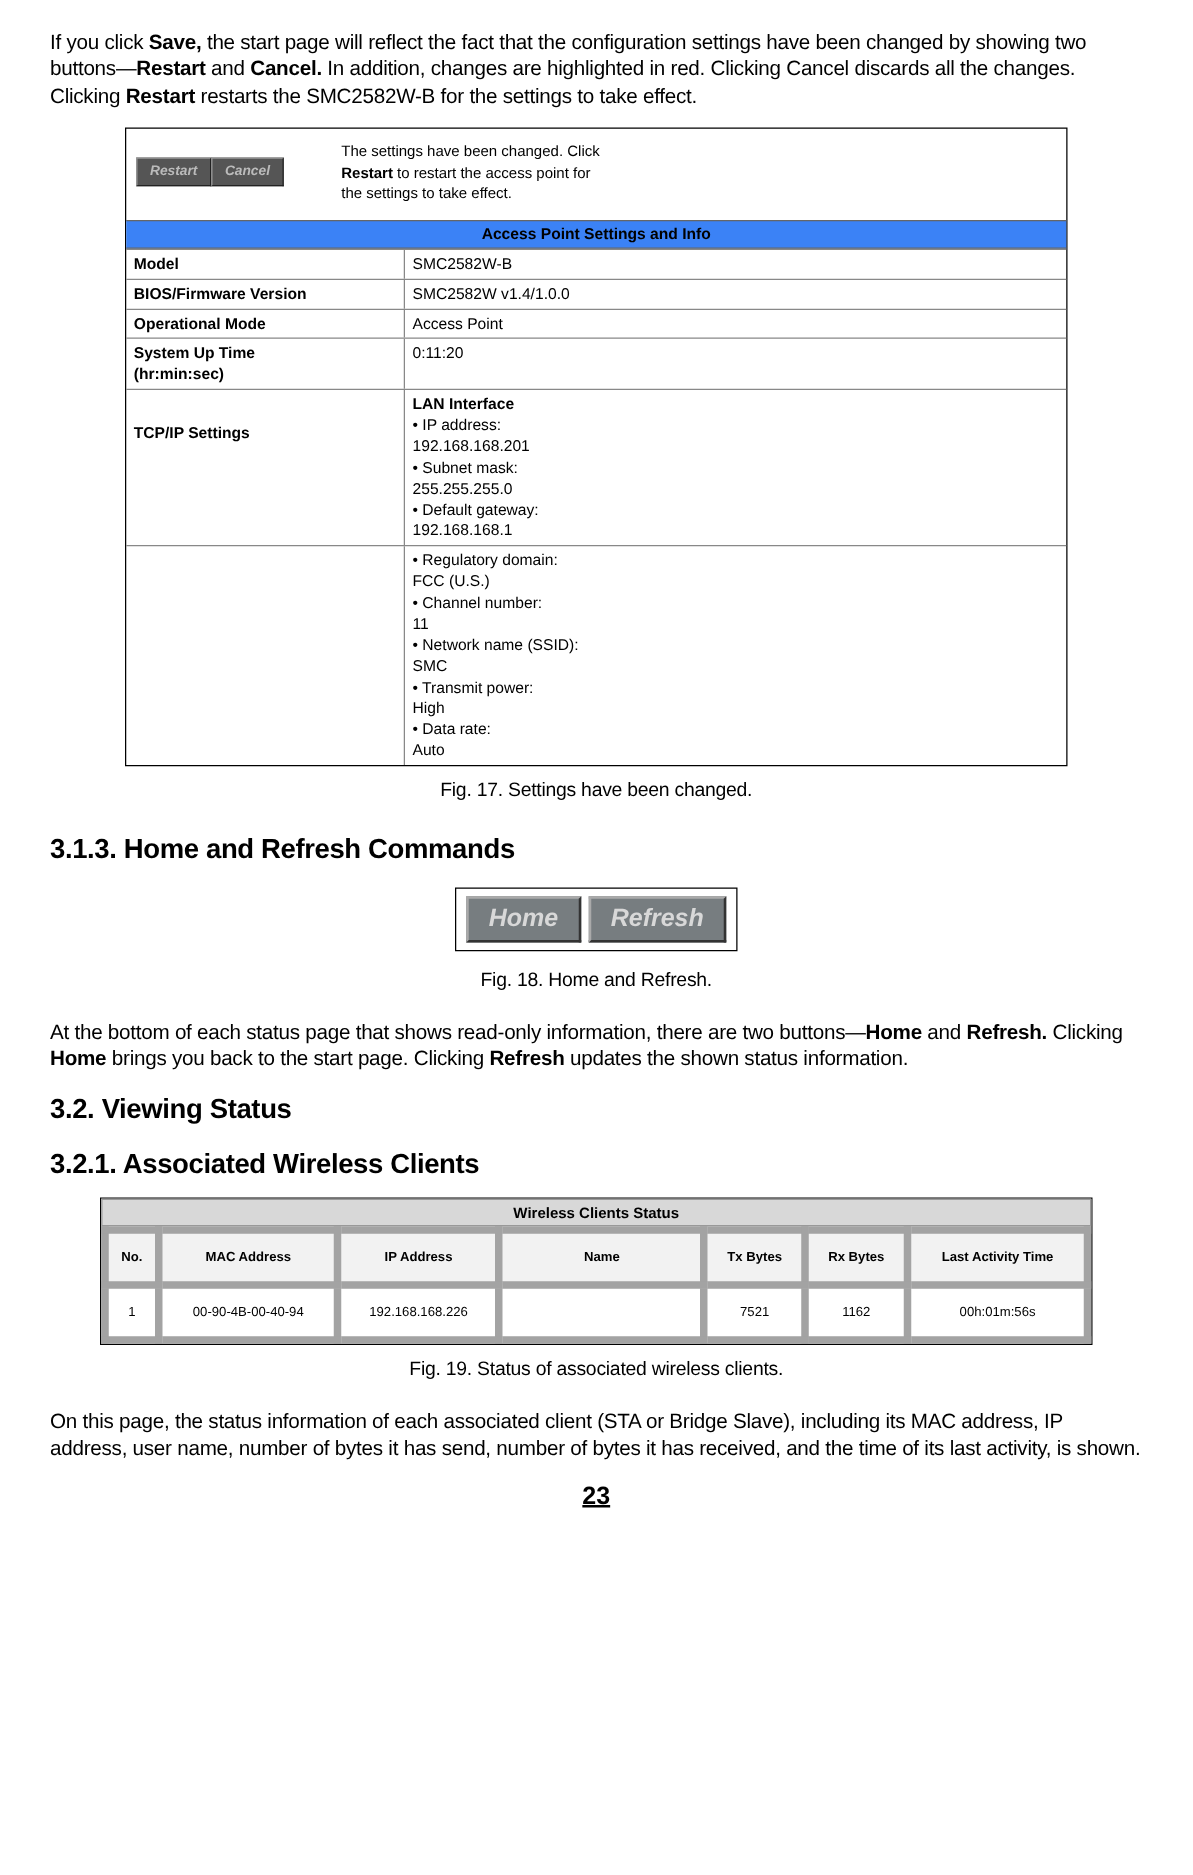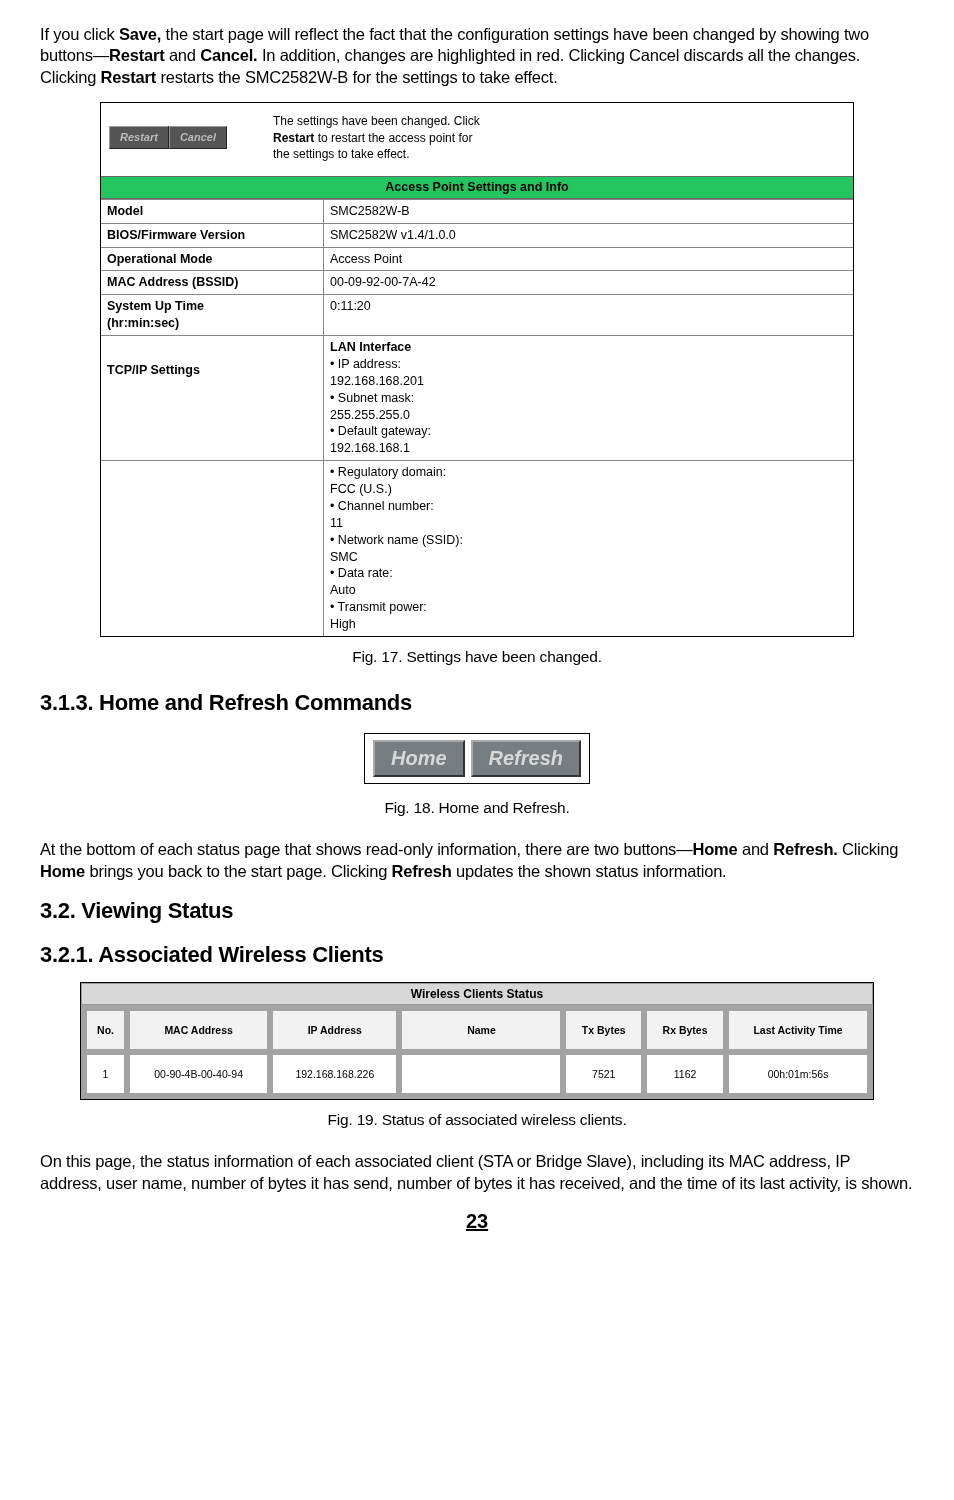--- a/index.html
+++ b/index.html
@@ -21,21 +21,21 @@
     font-size: 12.5px;
   }
   .hdr-row { display:flex; padding:10px 8px 14px 8px; align-items:center; }
   .btn-pair { display:flex; gap:0; }
   .ui-btn {
     background:#555; color:#bbb; font-weight:bold; font-style:italic;
     font-size:11px; padding:3px 10px; border-top:1px solid #999; border-left:1px solid #999;
     border-right:1px solid #222; border-bottom:1px solid #222;
   }
   .hdr-msg { margin-left: 46px; font-size:12px; }
-  .sect-head { background:#22c55e; text-align:center; font-weight:bold; border-top:1px solid #666; border-bottom:1px solid #666; padding:2px 0; font-family: Verdana, sans-serif; }
+  .sect-head { background:#3b82f6; text-align:center; font-weight:bold; border-top:1px solid #666; border-bottom:1px solid #666; padding:2px 0; font-family: Verdana, sans-serif; }
   .row { display:flex; border-top:1px solid #888; }
   .row:first-of-type { border-top:none; }
   .cell-l { width:210px; font-weight:bold; padding:3px 6px; font-family: Verdana, sans-serif; font-size:12.5px; }
   .cell-r { flex:1; padding:3px 6px; border-left:1px solid #888; font-family: Verdana, sans-serif; font-size:12.5px; }
   .kv-line { display:flex;flex-direction:column; }
   .kv-k { width:200px; }
   .kv-v { flex:1; }
   .lan-head { font-weight:bold; }
   .caption { text-align:center; font-family:"Helvetica Neue", Arial, sans-serif; font-size:15.5px; margin:10px 0 20px 0; letter-spacing:-0.2px; }
   h2.sec { font-family:"Helvetica Neue", Arial, sans-serif; font-weight:bold; font-size:22px; margin:14px 0 12px 0; letter-spacing:-0.3px; }
@@ -75,24 +75,20 @@
   </div>
   <div class="row">
     <div class="cell-l">BIOS/Firmware Version</div>
     <div class="cell-r">SMC2582W v1.4/1.0.0</div>
   </div>
   <div class="row">
     <div class="cell-l">Operational Mode</div>
     <div class="cell-r">Access Point</div>
   </div>
   <div class="row">
-    <div class="cell-l">MAC Address (BSSID)</div>
-    <div class="cell-r">00-09-92-00-7A-42</div>
-  </div>
-  <div class="row">
     <div class="cell-l">
       <span>System Up Time</span><br>
       <span>(hr:min:sec)</span>
     </div>
     <div class="cell-r">0:11:20</div>
   </div>
   <div class="row">
     <div class="cell-l" style="padding-top:26px;">TCP/IP Settings</div>
     <div class="cell-r">
       <div class="lan-head">LAN Interface</div>
@@ -119,26 +115,26 @@
         </div>
       <div class="kv-line">
           <div class="kv-k">• Channel number:</div>
           <div class="kv-v">11</div>
         </div>
       <div class="kv-line">
           <div class="kv-k">• Network name (SSID):</div>
           <div class="kv-v">SMC</div>
         </div>
       <div class="kv-line">
+          <div class="kv-k">• Transmit power:</div>
+          <div class="kv-v">High</div>
+        </div>
+      <div class="kv-line">
           <div class="kv-k">• Data rate:</div>
           <div class="kv-v">Auto</div>
-        </div>
-      <div class="kv-line">
-          <div class="kv-k">• Transmit power:</div>
-          <div class="kv-v">High</div>
         </div>
     </div>
   </div>
 </div>
 
 <div class="caption">Fig. 17. Settings have been changed.</div>
 
 <h2 class="sec">3.1.3. Home and Refresh Commands</h2>
 
 <div class="center">

